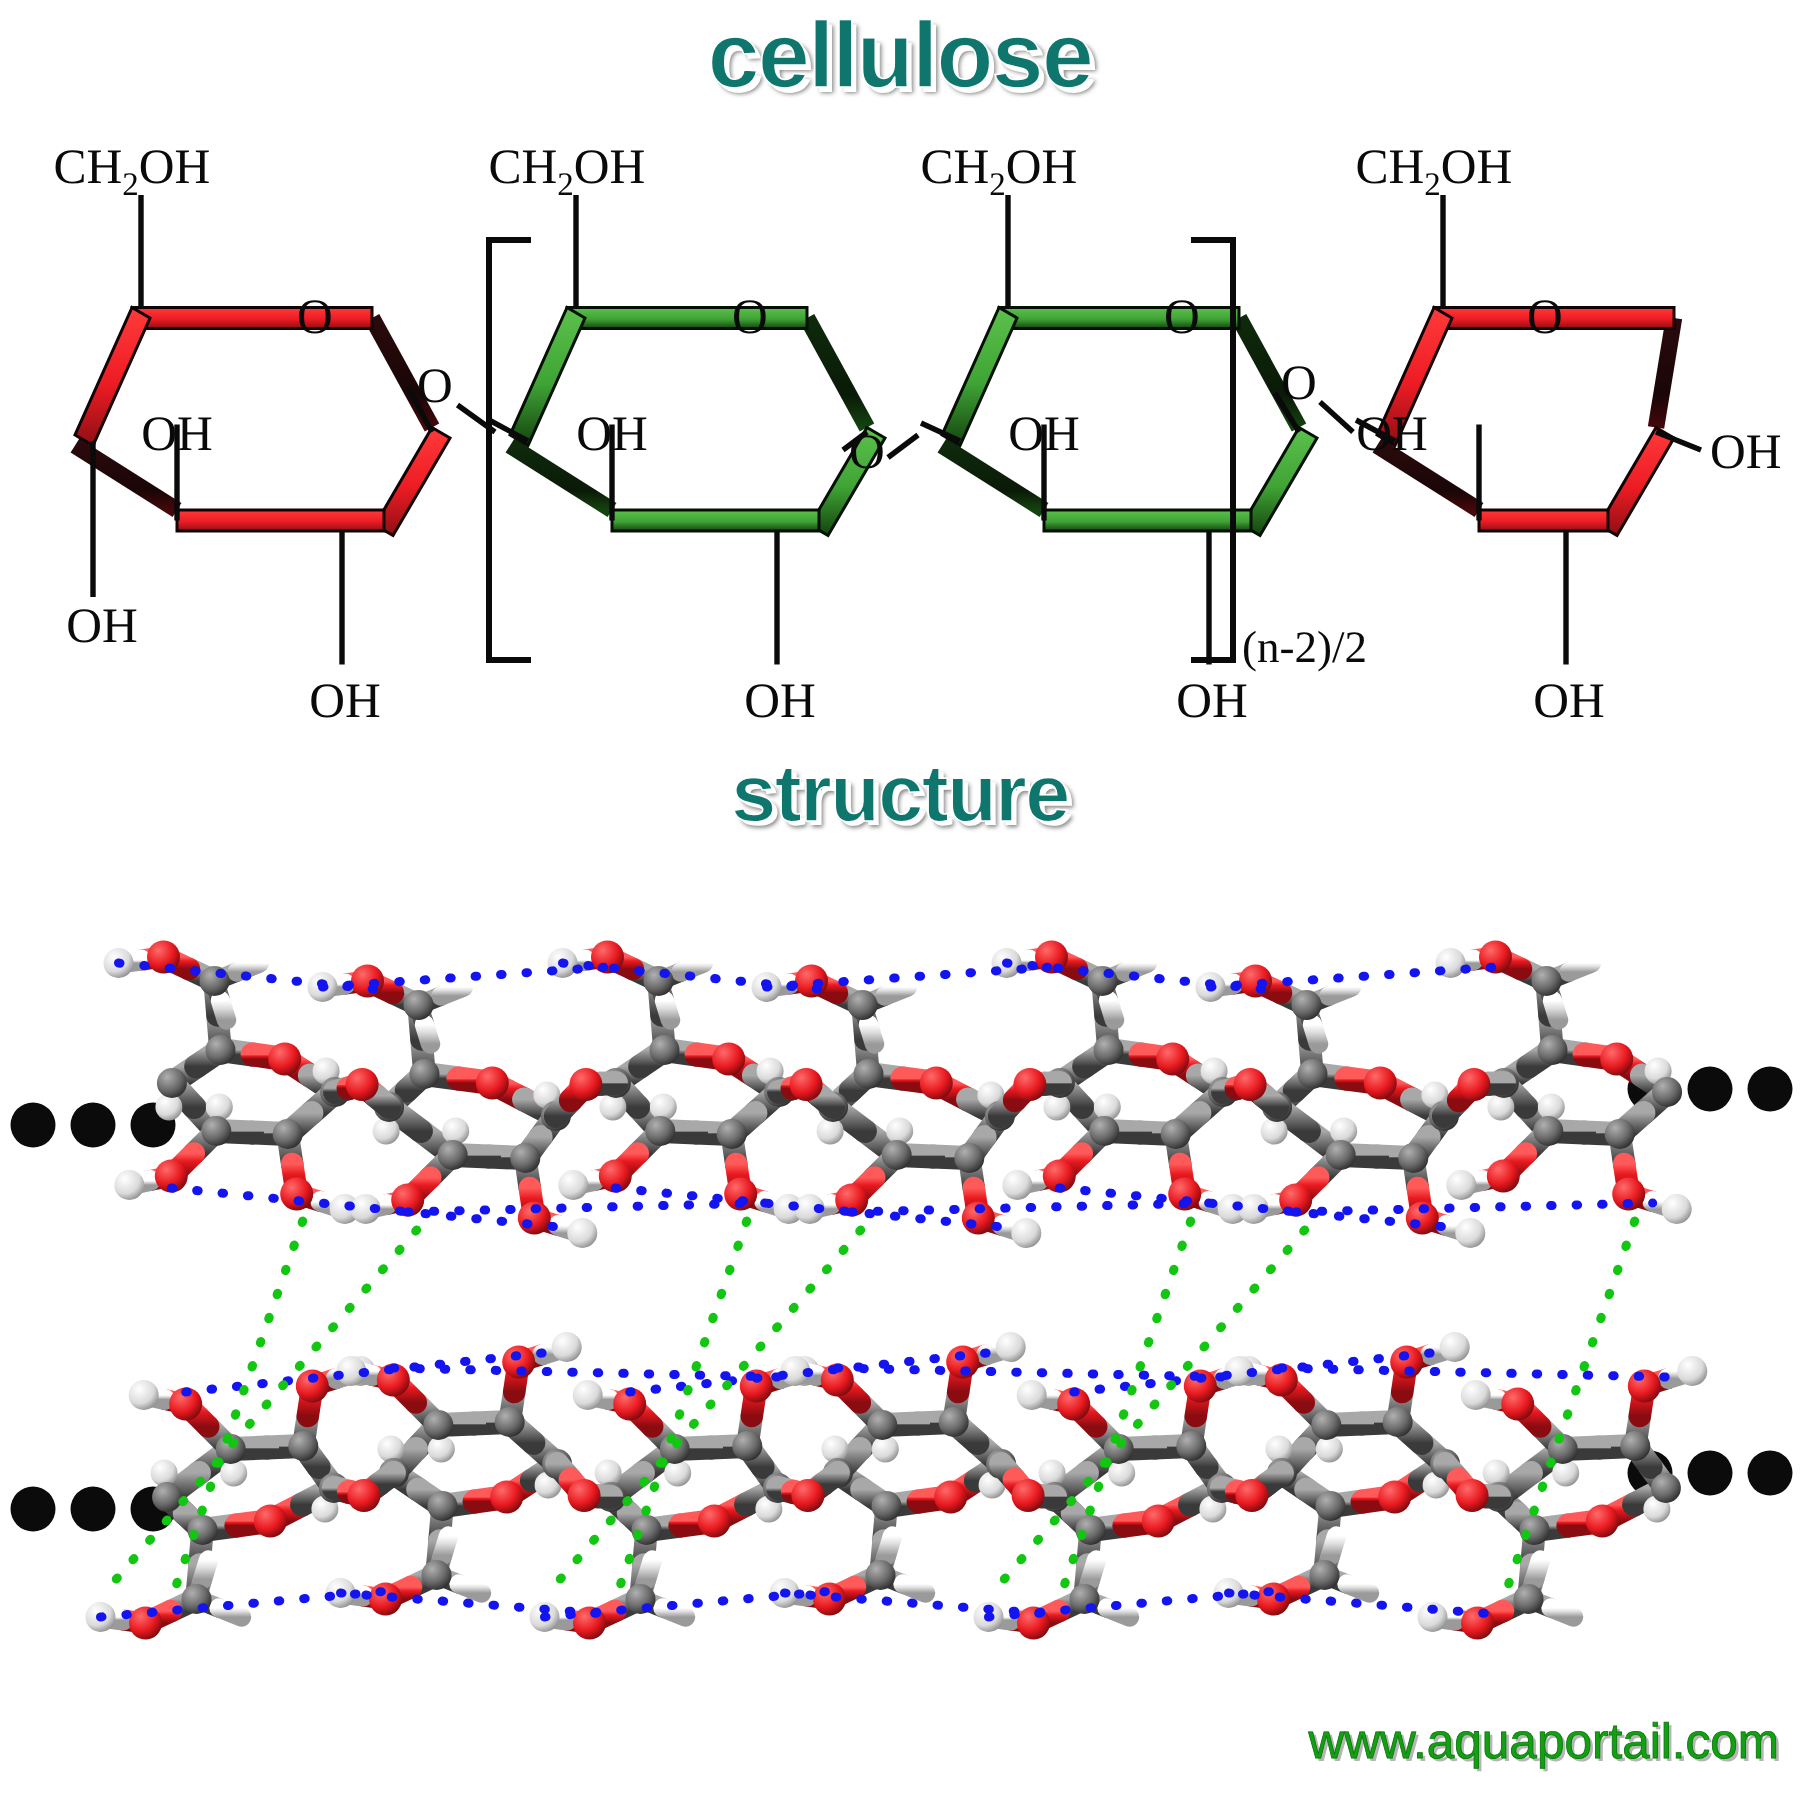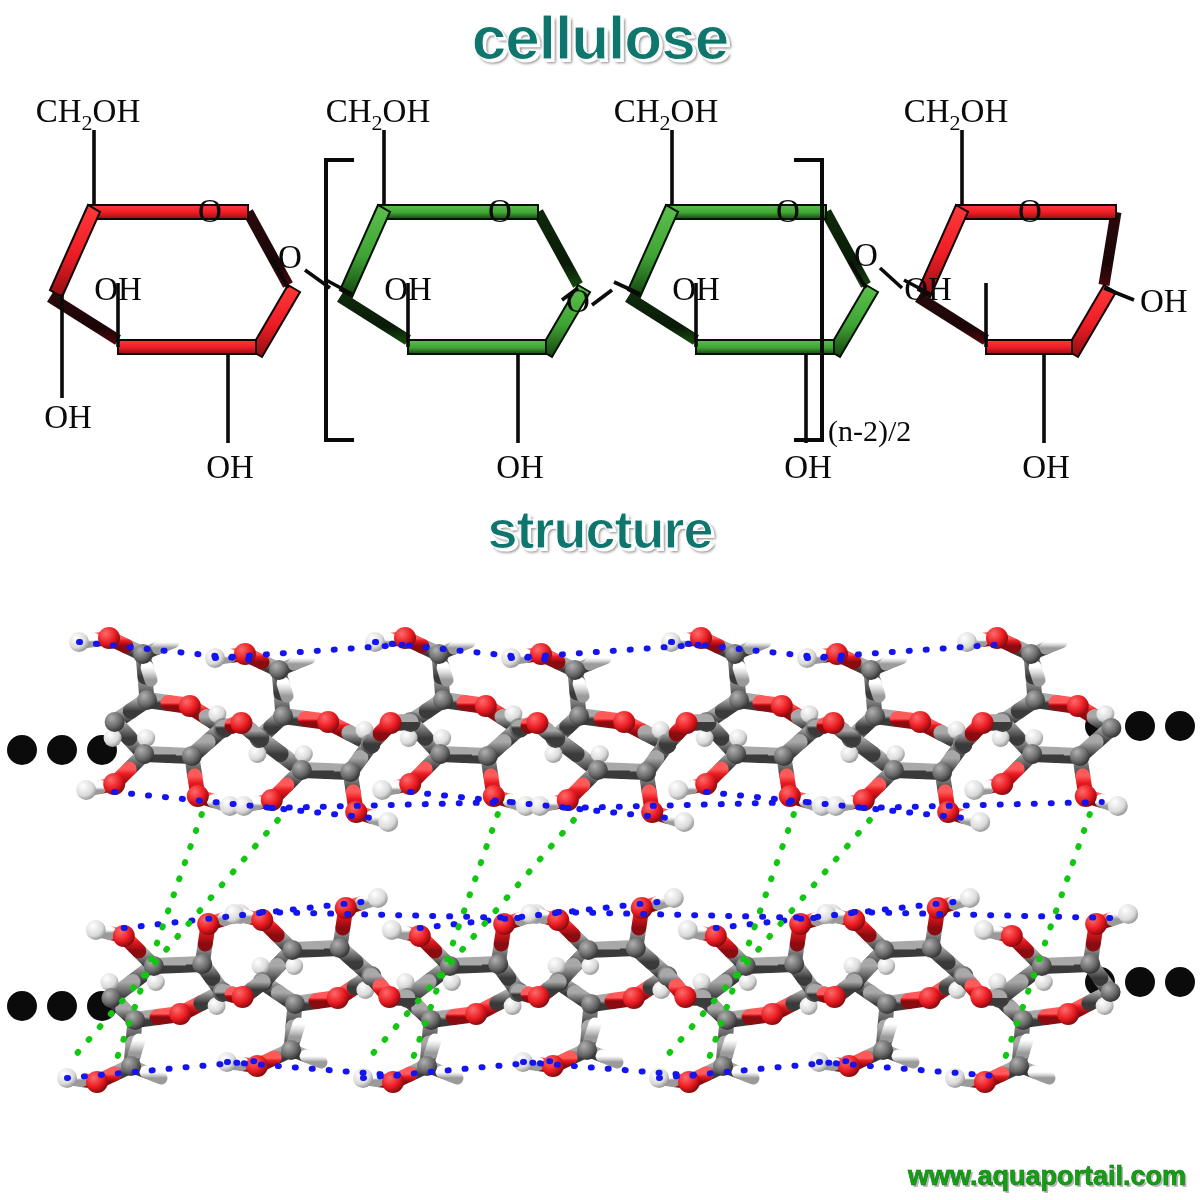--- a/index.html
+++ b/index.html
@@ -23,24 +23,24 @@
     letter-spacing:-1px;
     text-shadow: 3px 3px 0 #ffffff, 4px 4px 3px rgba(90,90,90,.75);
     -webkit-text-stroke:1px #ffffff;
     user-select:none;
   }
   #title-top{top:2px;font-size:62px;}
   #title-bottom{top:498px;font-size:54px;}
 
   .watermark{
     position:absolute;
-    right:14px;bottom:8px;
+    right:14px;bottom:20px;
     font-family:"Liberation Sans", sans-serif;
-    font-weight:bold;
-    font-size:27px;
+    font-weight:normal;
+    font-size:33px;
     color:#14a014;
     letter-spacing:0px;
     text-shadow:2px 2px 0 rgba(120,120,120,.55);
     -webkit-text-stroke:0.6px #0a7a0a;
     user-select:none;
   }
 
   svg{display:block;}
   .lbl{font-family:"Liberation Serif", serif; font-size:33px; fill:#0a0a0a;}
   .lbl-sub{font-size:22px;}

